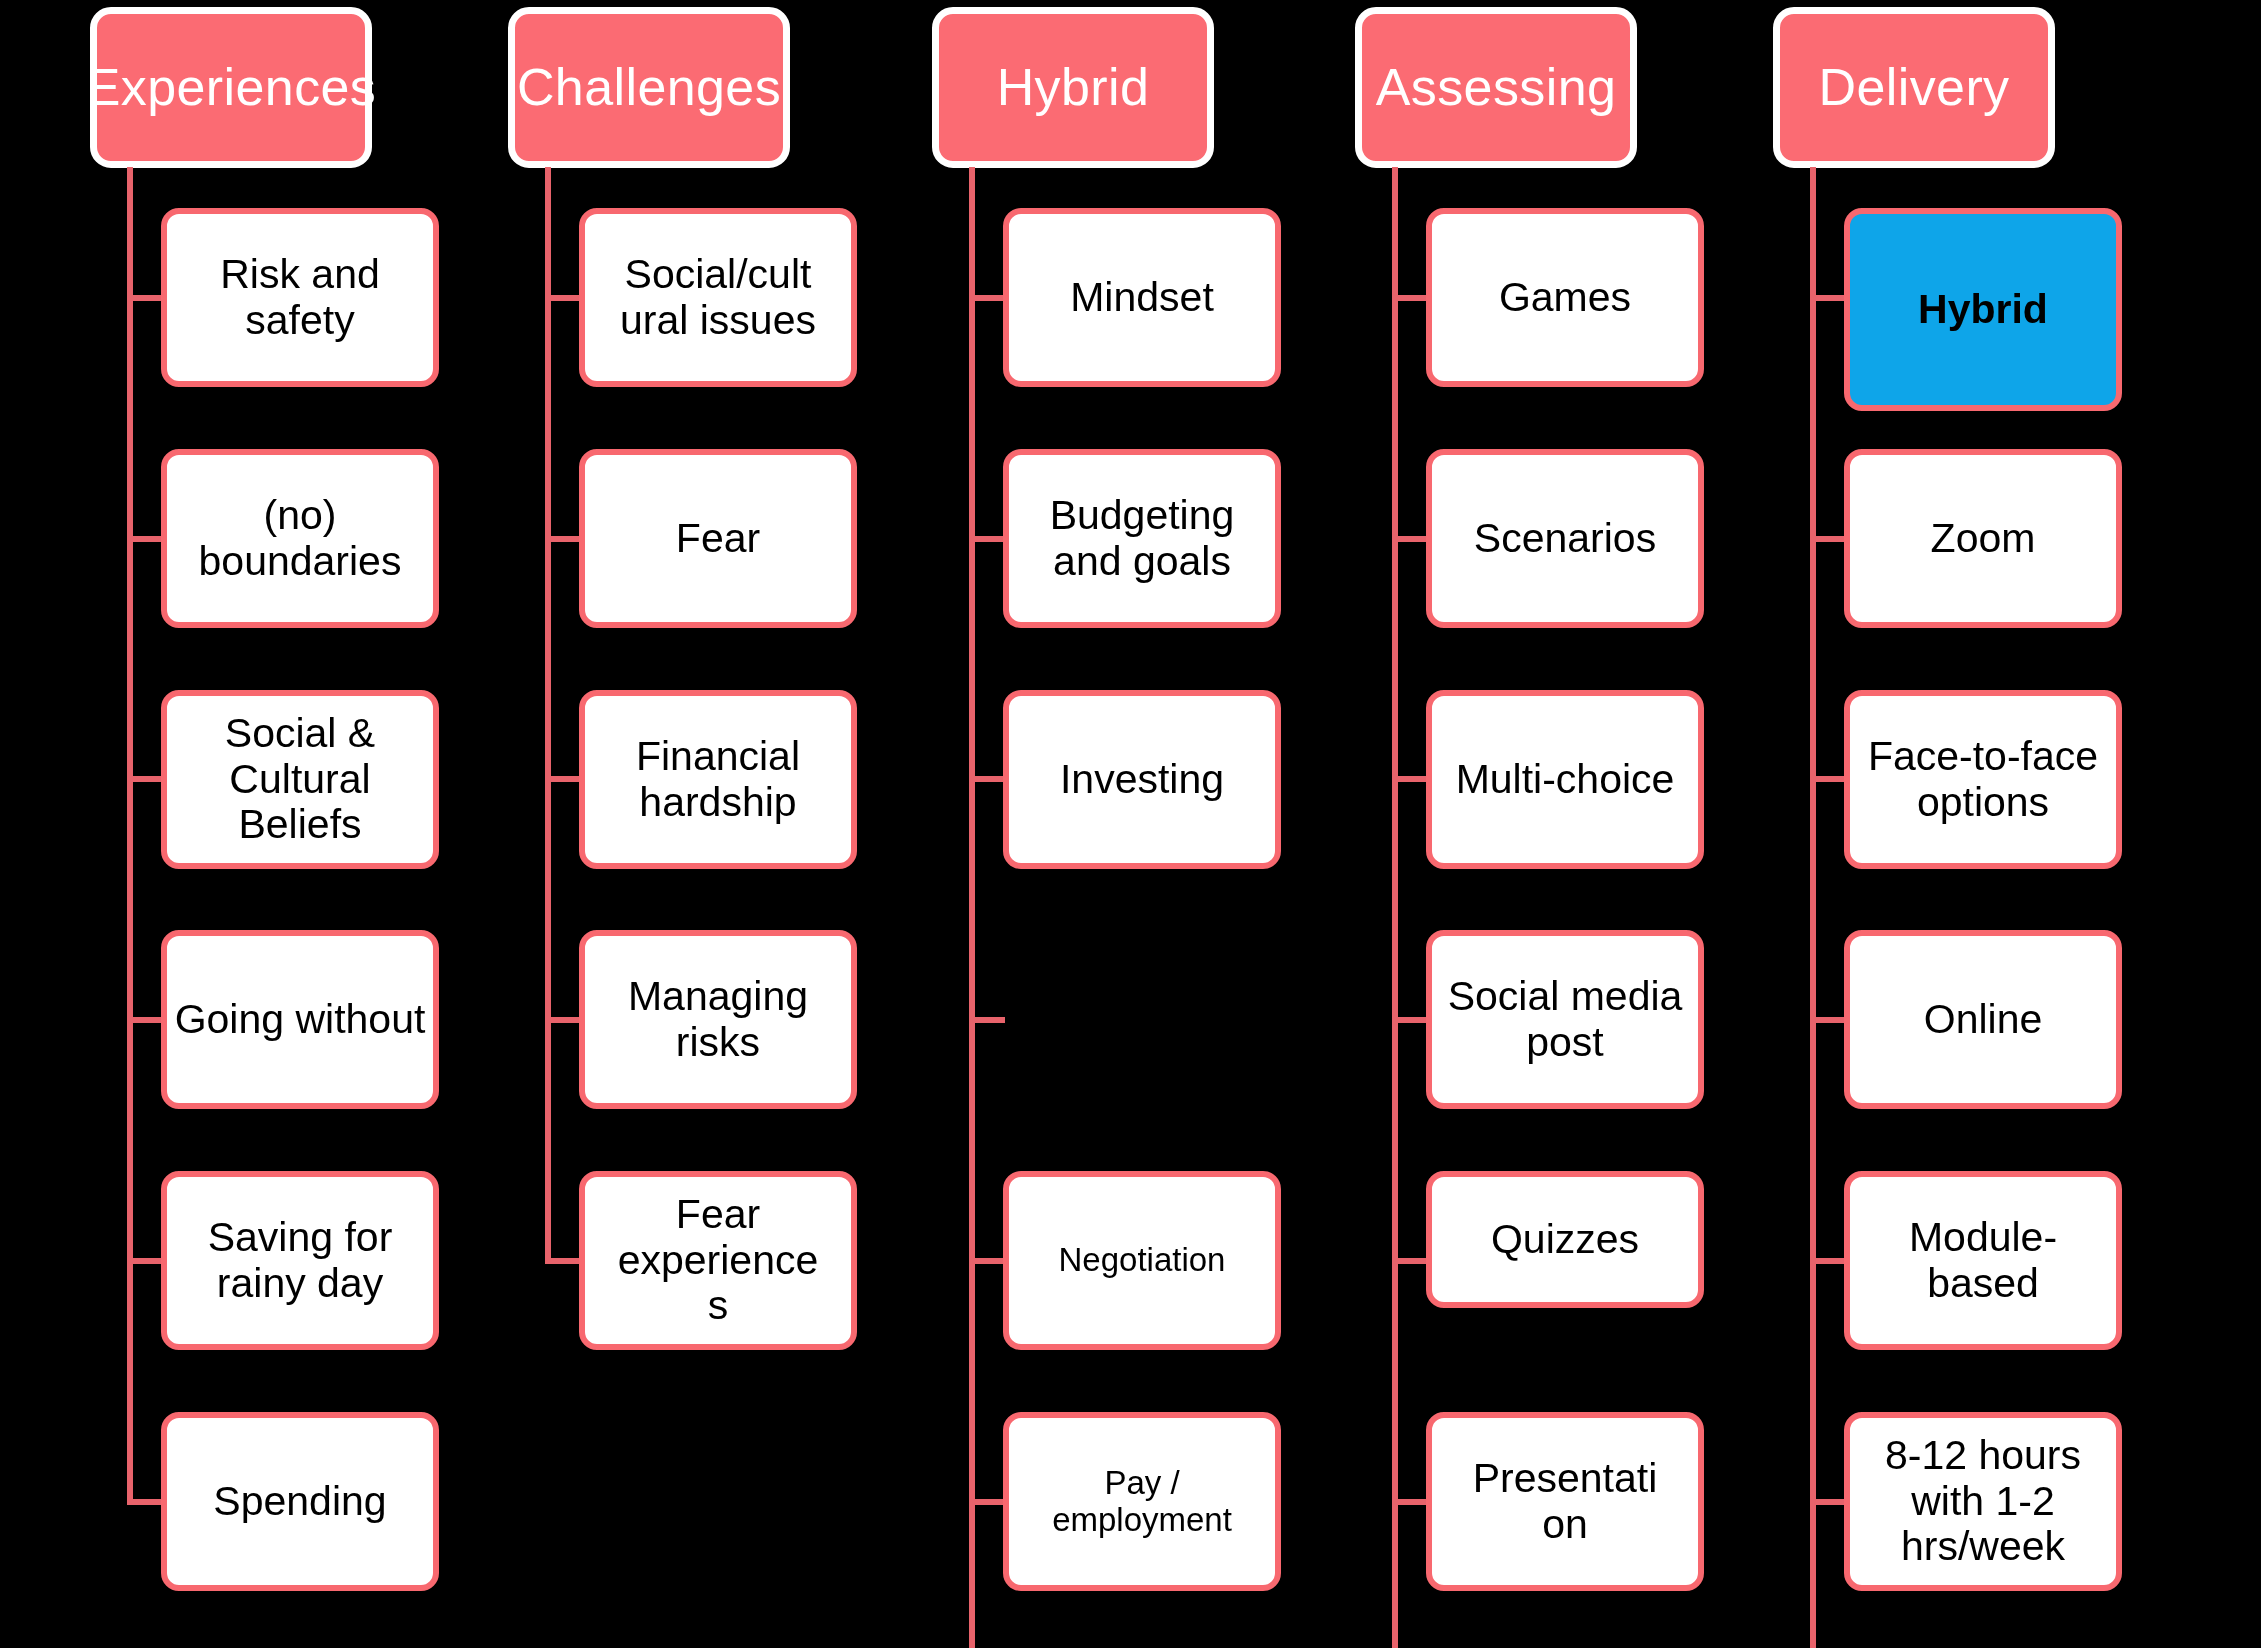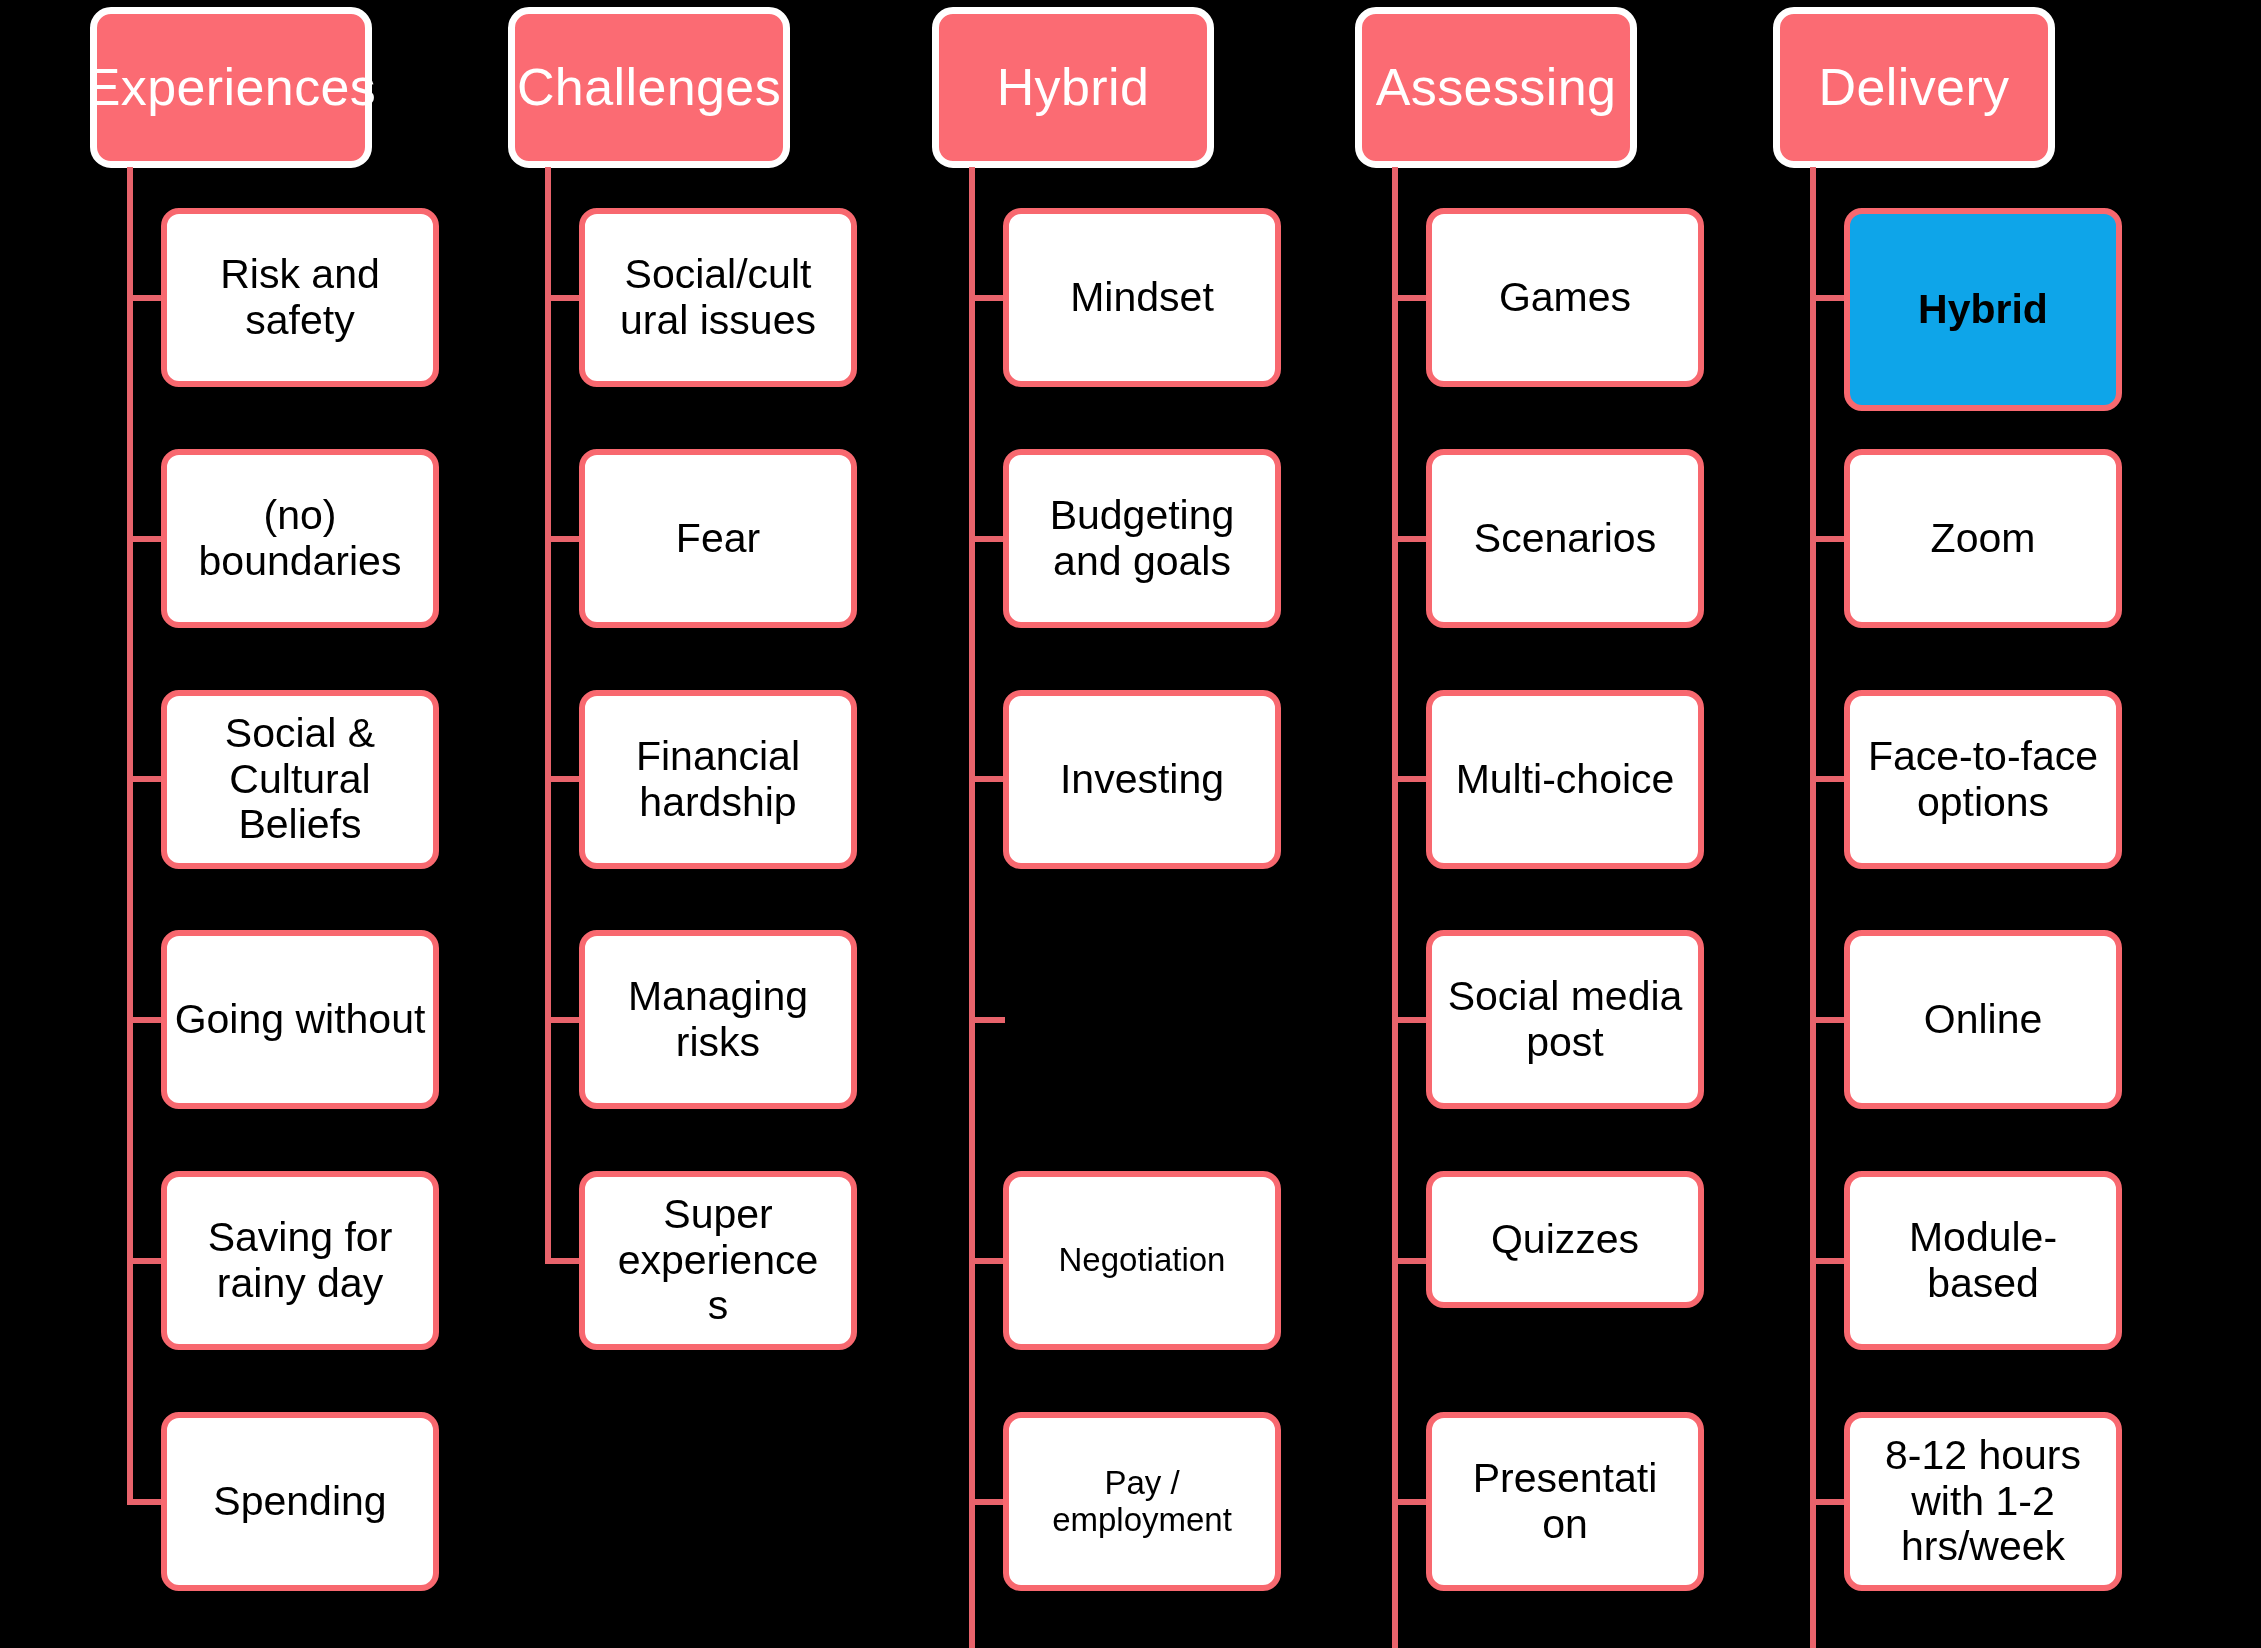--- a/index.html
+++ b/index.html
@@ -142,21 +142,21 @@
       <div class="stub" style="top: 776px; background: rgb(232, 99, 107);"></div>
       <div class="child-node" style="top: 690px; height: 179px; border-color: rgb(248, 104, 111); background: rgb(255, 255, 255); color: rgb(0, 0, 0);">
         <span class="txt">Financial hardship</span>
       </div>
       <div class="stub" style="top: 1017px; background: rgb(232, 99, 107);"></div>
       <div class="child-node" style="top: 930px; height: 179px; border-color: rgb(248, 104, 111); background: rgb(255, 255, 255); color: rgb(0, 0, 0);">
         <span class="txt">Managing risks</span>
       </div>
       <div class="stub" style="top: 1258px; background: rgb(232, 99, 107);"></div>
       <div class="child-node" style="top: 1171px; height: 179px; border-color: rgb(248, 104, 111); background: rgb(255, 255, 255); color: rgb(0, 0, 0);">
-        <span class="txt">Super experience
+        <span class="txt">Fear experience
 s</span>
       </div>
     </div>
     <div class="column" style="left: 842px;">
       <div class="header-node" style="background: rgb(251, 107, 115); color: rgb(255, 255, 255);">Hybrid</div>
       <div class="trunk" style="height: 1575px; background: rgb(232, 99, 107);"></div>
       <div class="stub" style="top: 295px; background: rgb(232, 99, 107);"></div>
       <div class="child-node" style="top: 208px; height: 179px; border-color: rgb(248, 104, 111); background: rgb(255, 255, 255); color: rgb(0, 0, 0);">
         <span class="txt">Mindset</span>
       </div>

